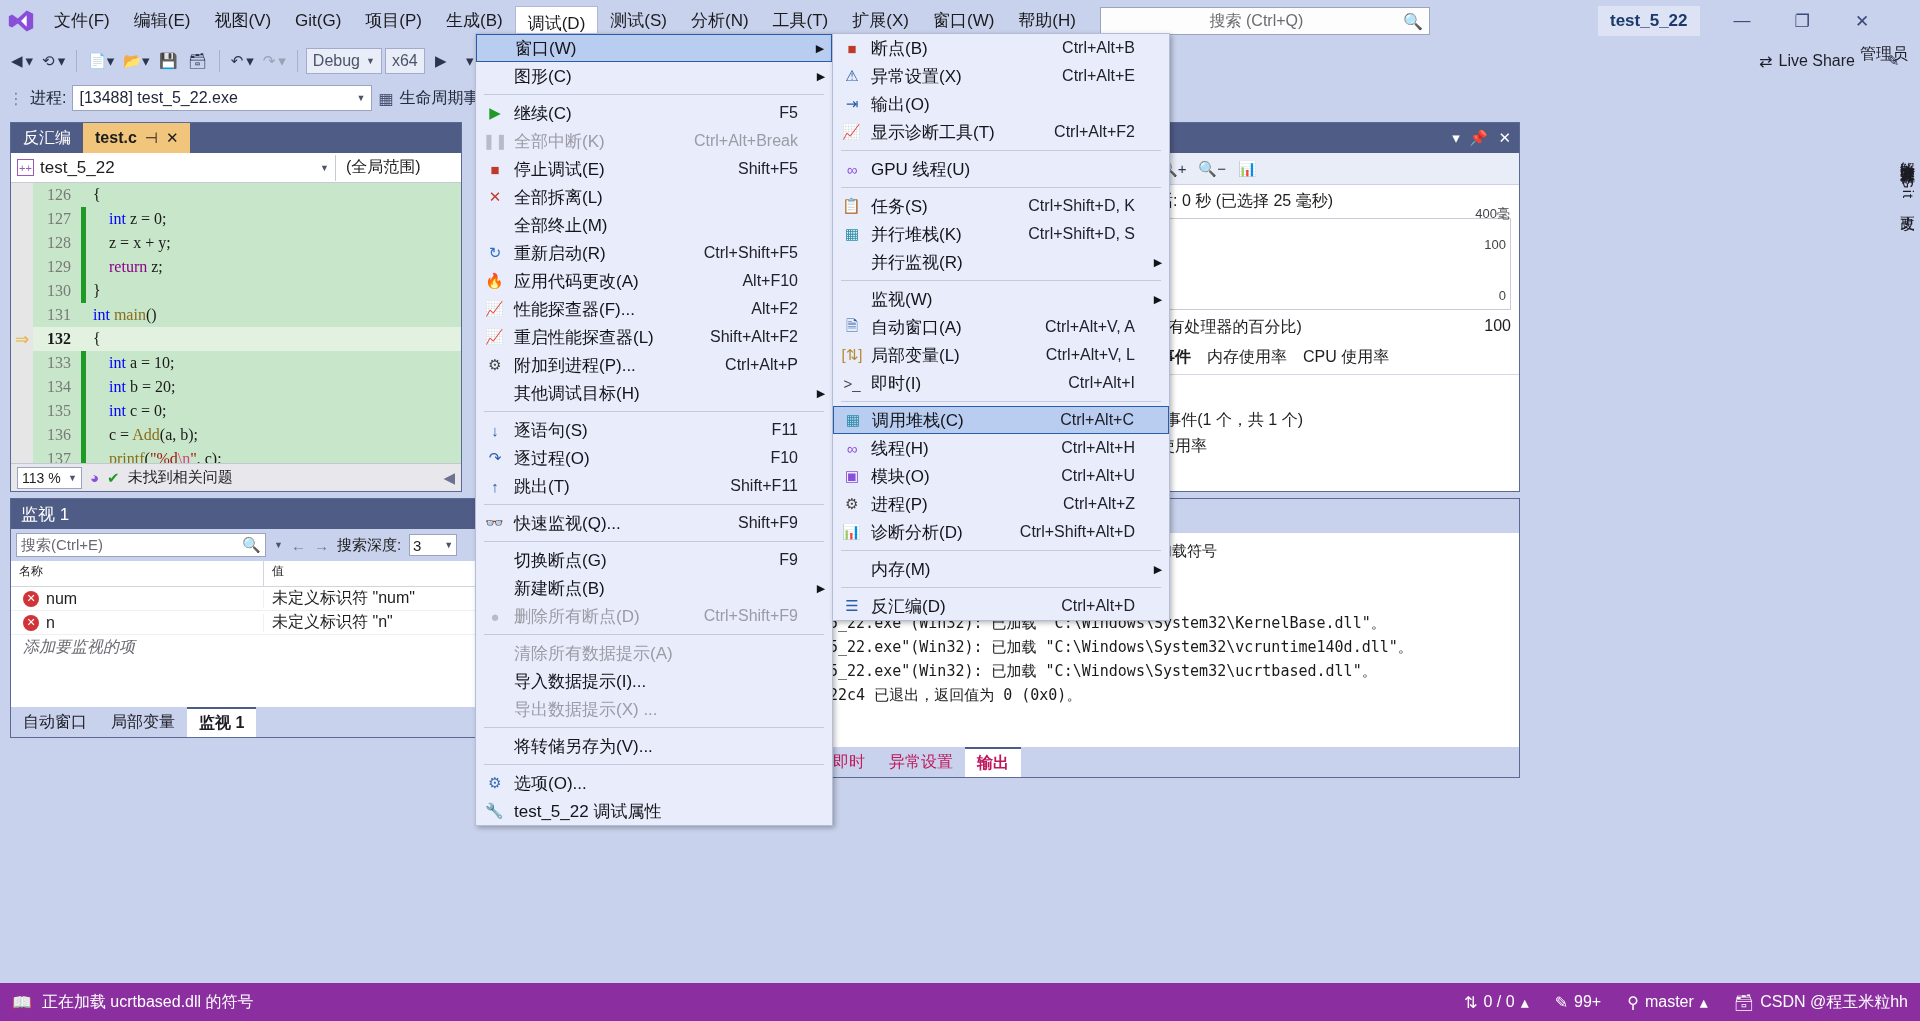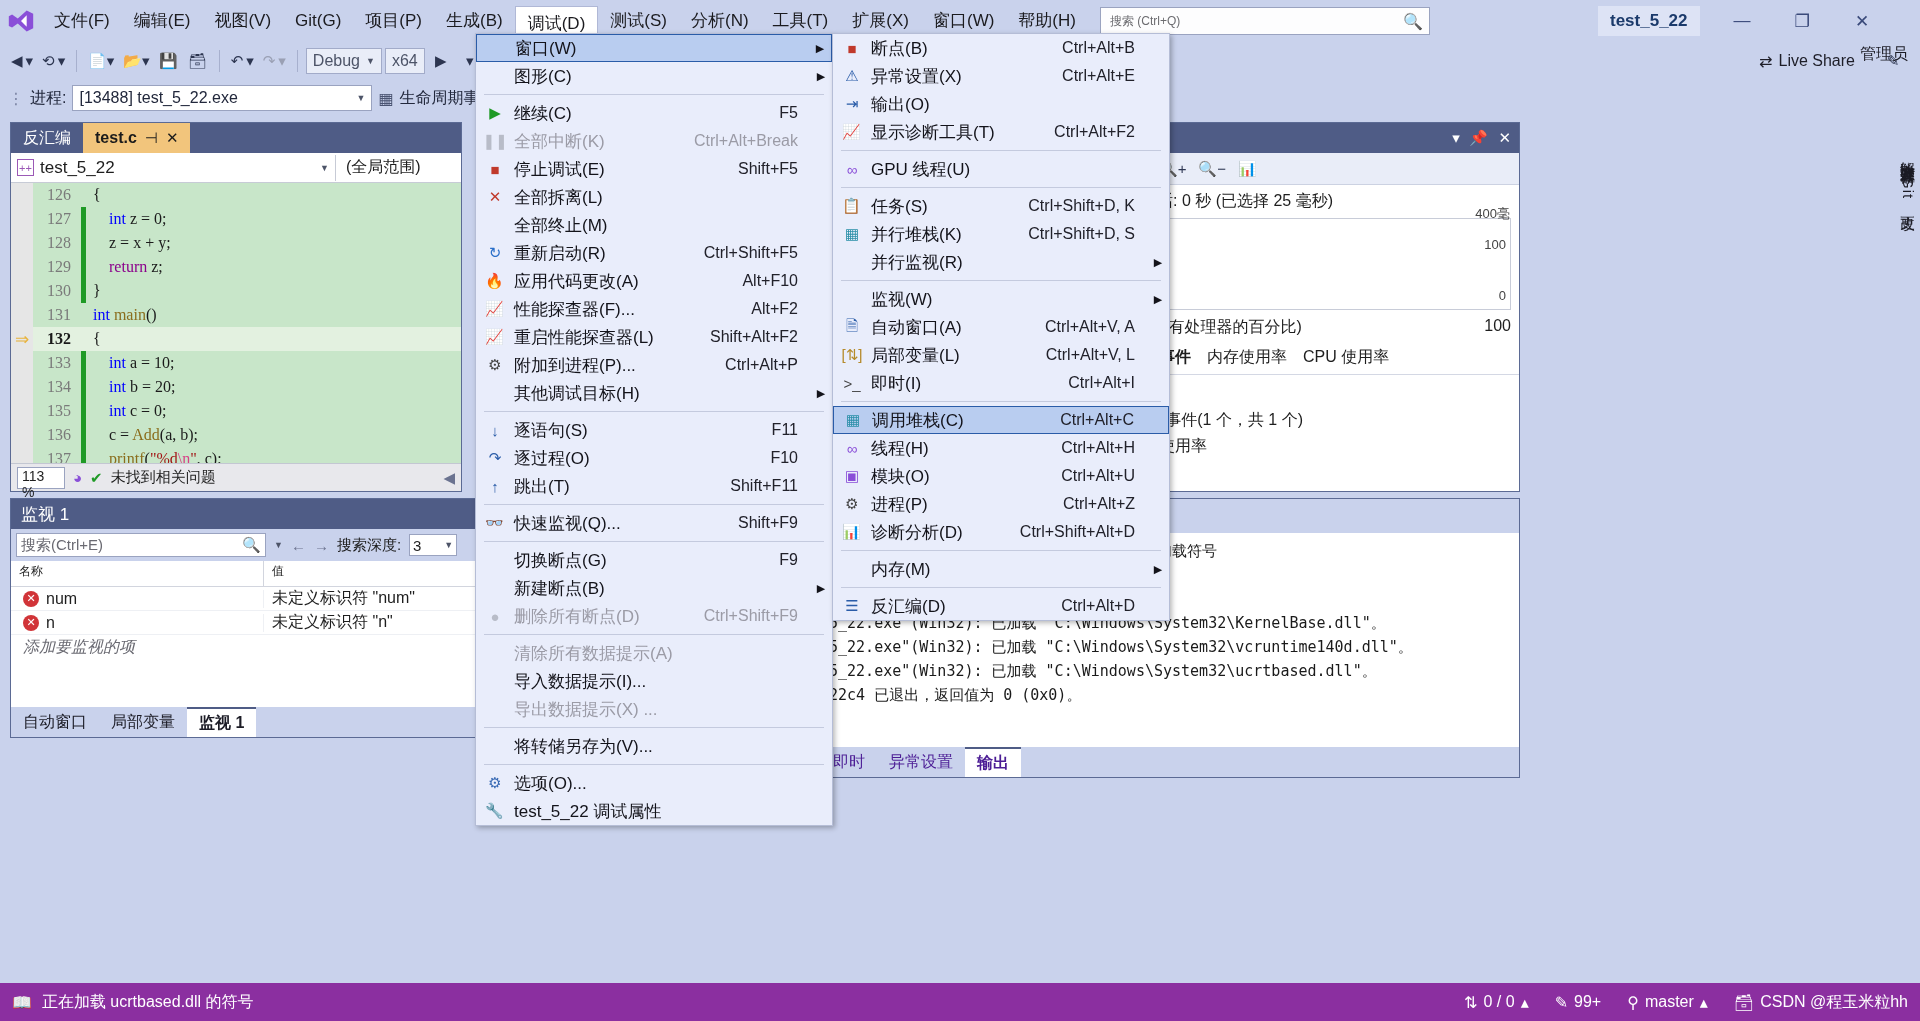--- a/index.html
+++ b/index.html
@@ -11,21 +11,21 @@
   #app{position:relative;width:1920px;height:1021px;}
 
   
   .titlebar{position:absolute;left:0;top:0;width:1920px;height:42px;background:#c9d2ec;display:flex;align-items:center;}
   .vslogo{width:42px;height:42px;display:flex;align-items:center;justify-content:center;}
   .vslogo svg{width:26px;height:26px;}
   .menubar{display:flex;align-items:center;height:42px;}
   .menu-item{padding:0 12px;height:30px;line-height:30px;font-size:17px;color:#1b1b1f;white-space:nowrap;}
   .menu-item.active{background:#ffffff;border:1px solid #b0b8d6;border-bottom:none;height:36px;line-height:34px;position:relative;top:3px;}
   .searchbox{margin-left:12px;width:330px;height:28px;background:#fdfdfe;border:1px solid #9aa3c0;display:flex;align-items:center;padding:0 6px 0 9px;}
-  .searchbox .ph{color:#6c6c70;font-size:12px;flex:1;}
+  .searchbox .ph{color:#6c6c70;font-size:16px;flex:1;text-align:center;}
   .searchbox .mag{color:#3b3b44;font-size:16px;}
   .wintitle{position:absolute;left:1598px;top:6px;height:30px;line-height:30px;padding:0 12px;background:#dde3f5;color:#1b3a6b;font-weight:bold;font-size:17px;}
   .wbtn{position:absolute;top:6px;width:44px;height:30px;display:flex;align-items:center;justify-content:center;color:#3a4a7a;font-size:17px;}
   .wbtn.min{left:1720px;} .wbtn.max{left:1780px;} .wbtn.close{left:1840px;}
 
   
   .toolbar{position:absolute;left:0;top:42px;width:1920px;height:38px;background:#c9d2ec;display:flex;align-items:center;padding-left:8px;gap:3px;}
   .tbtn{height:28px;min-width:26px;display:flex;align-items:center;justify-content:center;color:#2c3550;font-size:15px;padding:0 3px;}
   .tbtn.dis{color:#9aa0b4;}
   .tsep{width:1px;height:22px;background:#a7b0ce;margin:0 5px;}
@@ -52,21 +52,21 @@
   .lnum{width:48px;text-align:right;padding-right:10px;color:#7a7a7a;font-size:16px;}
   .lnum.cur{color:#1a1a1a;font-weight:bold;}
   .chbar{width:5px;height:24px;margin-right:7px;}
   .chbar.g{background:#1f9a26;}
   .ctext{white-space:pre;color:#1b1b1b;}
   .kw{color:#0000ff;} .ret{color:#8b008b;} .fn{color:#8a6d1c;}
   .str{color:#a31515;} .esc{color:#d83f87;}
   .curline{background:#e3f1e0;}
   .yarrow{color:#e8b33c;font-size:17px;}
   .editor-status{position:absolute;left:0;bottom:0;width:450px;height:28px;background:#e8e8ec;border-top:1px solid #c3c7d2;display:flex;align-items:center;gap:8px;padding:0 6px;font-size:15px;}
-  .zoombox{width:48px;height:22px;border:1px solid #9aa3c0;background:#fff;display:flex;align-items:center;justify-content:space-between;padding:0 4px;font-size:14px;flex-direction:column;}
+  .zoombox{width:65px;height:22px;border:1px solid #9aa3c0;background:#fff;display:flex;align-items:center;justify-content:space-between;padding:0 4px;font-size:14px;}
 
   
   .watch{position:absolute;left:10px;top:498px;width:475px;height:240px;background:#fff;border:1px solid #5b6a94;}
   .wtitle{height:30px;background:#4f5c86;color:#fff;display:flex;align-items:center;padding-left:10px;font-size:17px;}
   .wtool{height:32px;background:#c9d2ec;display:flex;align-items:center;gap:8px;padding:0 5px;font-size:15px;}
   .wsearch{width:250px;height:24px;background:#fff;border:1px solid #9aa3c0;display:flex;align-items:center;padding:0 4px;justify-content:space-between;}
   .wsearch .ph{color:#6a6a72;font-size:15px;}
   .depthsel{width:48px;height:22px;border:1px solid #9aa3c0;background:#fff;display:flex;align-items:center;justify-content:space-between;padding:0 3px;font-size:15px;}
   .whead{height:26px;display:flex;border-bottom:1px solid #d2d5de;font-size:12px;}
   .whead div{padding:2px 8px;}
@@ -93,21 +93,21 @@
   .diagtabs{display:flex;gap:16px;font-size:16px;padding:6px 10px;border-bottom:1px solid #d4d8e4;}
   .diagtabs .sel{font-weight:bold;}
   .evlist{font-size:16px;padding:6px 10px;line-height:26px;}
 
   
   .output{position:absolute;left:820px;top:498px;width:700px;height:280px;background:#fff;border:1px solid #5b6a94;}
   .otool{height:34px;background:#c9d2ec;display:flex;align-items:center;gap:9px;padding:0 6px;font-size:15px;color:#2c3550;}
   .ocombo{width:175px;height:24px;border:1px solid #9aa3c0;background:#fff;display:flex;align-items:center;justify-content:flex-end;padding:0 4px;}
   .olines{font-family:"DejaVu Sans Mono","Liberation Mono",monospace;font-size:15px;line-height:24px;padding:6px 8px;color:#1a1a1a;white-space:pre;overflow:hidden;}
   .otabs{position:absolute;left:0;bottom:0;width:698px;height:30px;background:#c9d2ec;display:flex;font-size:16px;}
-  .otab{display:flex;align-items:center;padding:0 12px;color:#4c1d95;text-align:right;}
+  .otab{display:flex;align-items:center;padding:0 12px;color:#be185d;text-align:right;}
   .otab.sel{background:#fff;border-top:2px solid #4f5c86;font-weight:bold;}
 
   
   .vtabs{position:absolute;right:0;top:150px;width:26px;display:flex;flex-direction:column;gap:18px;align-items:center;}
   .vtab{writing-mode:vertical-rl;font-size:15px;color:#1b1b24;letter-spacing:1px;}
 
   
   .statusbar{position:absolute;left:0;bottom:0;width:1920px;height:38px;background:#8b2fa0;color:#fff;display:flex;align-items:center;padding:0 12px;font-size:16px;justify-content:space-between;}
   .sb-left{display:flex;align-items:center;gap:10px;}
   .sb-right{display:flex;align-items:center;gap:26px;}

